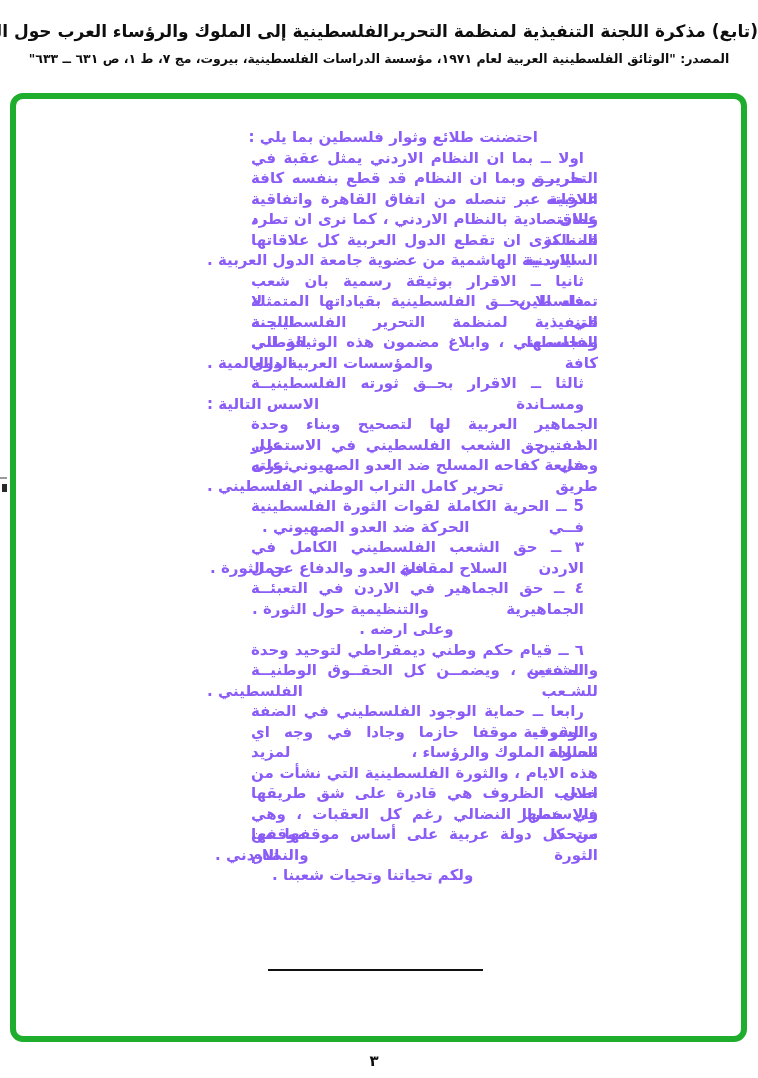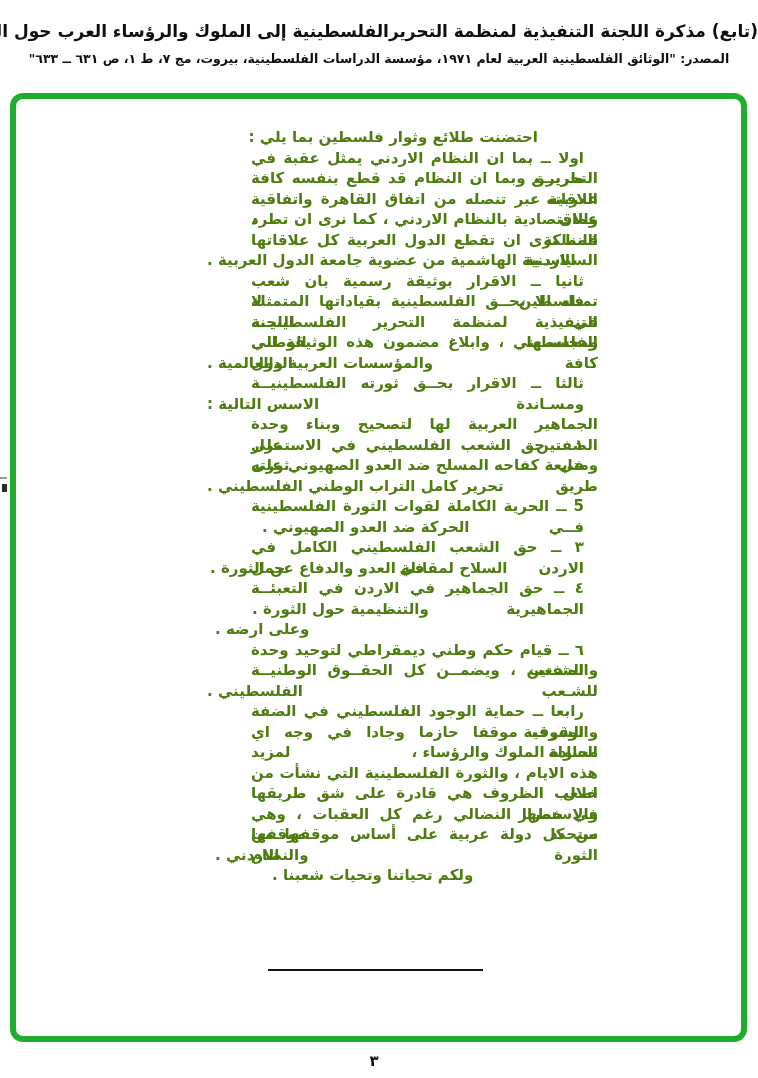--- a/index.html
+++ b/index.html
@@ -44,21 +44,21 @@
   }
   
   .textcol {
     position: absolute;
     left: 207px; top: 127px;
     width: 391px;
     direction: rtl;
     font-size: 15px;
     font-weight: bold;
     line-height: 20.5px;
-    color: #4d7c0f;
+    color: #8b5cf6;
   }
   .ln { height: 20.5px; overflow: visible; }
   .ln.j { text-align: justify; text-align-last: justify; margin-left: 44px; }
   .ln.l { text-align: left; }
   .ln.r { text-align: right; }
   
   .sep {
     position: absolute;
     left: 268px; top: 969px;
     width: 215px; height: 2px;
@@ -116,21 +116,21 @@
     <div class="ln j">الجماهير العربية لها لتصحيح وبناء وحدة الضفتين على</div>
     <div class="ln j" style="padding-right: 14px;">١ ــ حق الشعب الفلسطيني في الاستمرار في ثورته</div>
     <div class="ln j">ومتابعة كفاحه المسلح ضد العدو الصهيوني على طريق</div>
     <div class="ln l">تحرير كامل التراب الوطني الفلسطيني .</div>
     <div class="ln j" style="padding-right: 14px;">5 ــ الحرية الكاملة لقوات الثورة الفلسطينية فــي</div>
     <div class="ln l" style="padding-left: 55px;">الحركة ضد العدو الصهيوني .</div>
     <div class="ln j" style="padding-right: 14px;">٣ ــ حق الشعب الفلسطيني الكامل في الاردن في حمل</div>
     <div class="ln l" style="padding-left: 3px;">السلاح لمقاتلة العدو والدفاع عن الثورة .</div>
     <div class="ln j" style="padding-right: 14px;">٤ ــ حق الجماهير في الاردن في التعبئــة الجماهيرية</div>
     <div class="ln l" style="padding-left: 45px;">والتنظيمية حول الثورة .</div>
-    <div class="ln l" style="padding-left: 8px;">وعلى ارضه .</div>
+    <div class="ln l" style="padding-left: 8px; text-align: center;">وعلى ارضه .</div>
     <div class="ln j" style="padding-right: 14px;">٦ ــ قيام حكم وطني ديمقراطي لتوحيد وحدة الشـعب</div>
     <div class="ln j">والضفتين ، ويضمــن كل الحقــوق الوطنيــة للشـعب</div>
     <div class="ln l">الفلسطيني .</div>
     <div class="ln j" style="padding-right: 14px;">رابعا ــ حماية الوجود الفلسطيني في الضفة الشرقية</div>
     <div class="ln j">والوقوف موقفا حازما وجادا في وجه اي محاولة لمزيد</div>
     <div class="ln l" style="padding-left: 30px; text-align: right;">السادة الملوك والرؤساء ،</div>
     <div class="ln j">هذه الايام ، والثورة الفلسطينية التي نشأت من خلال</div>
     <div class="ln j">اصعب الظروف هي قادرة على شق طريقها والاستمرار</div>
     <div class="ln j">في خطها النضالي رغم كل العقبات ، وهي ستحدد موقفها</div>
     <div class="ln j">من كل دولة عربية على أساس موقفها من الثورة والنظام</div>

